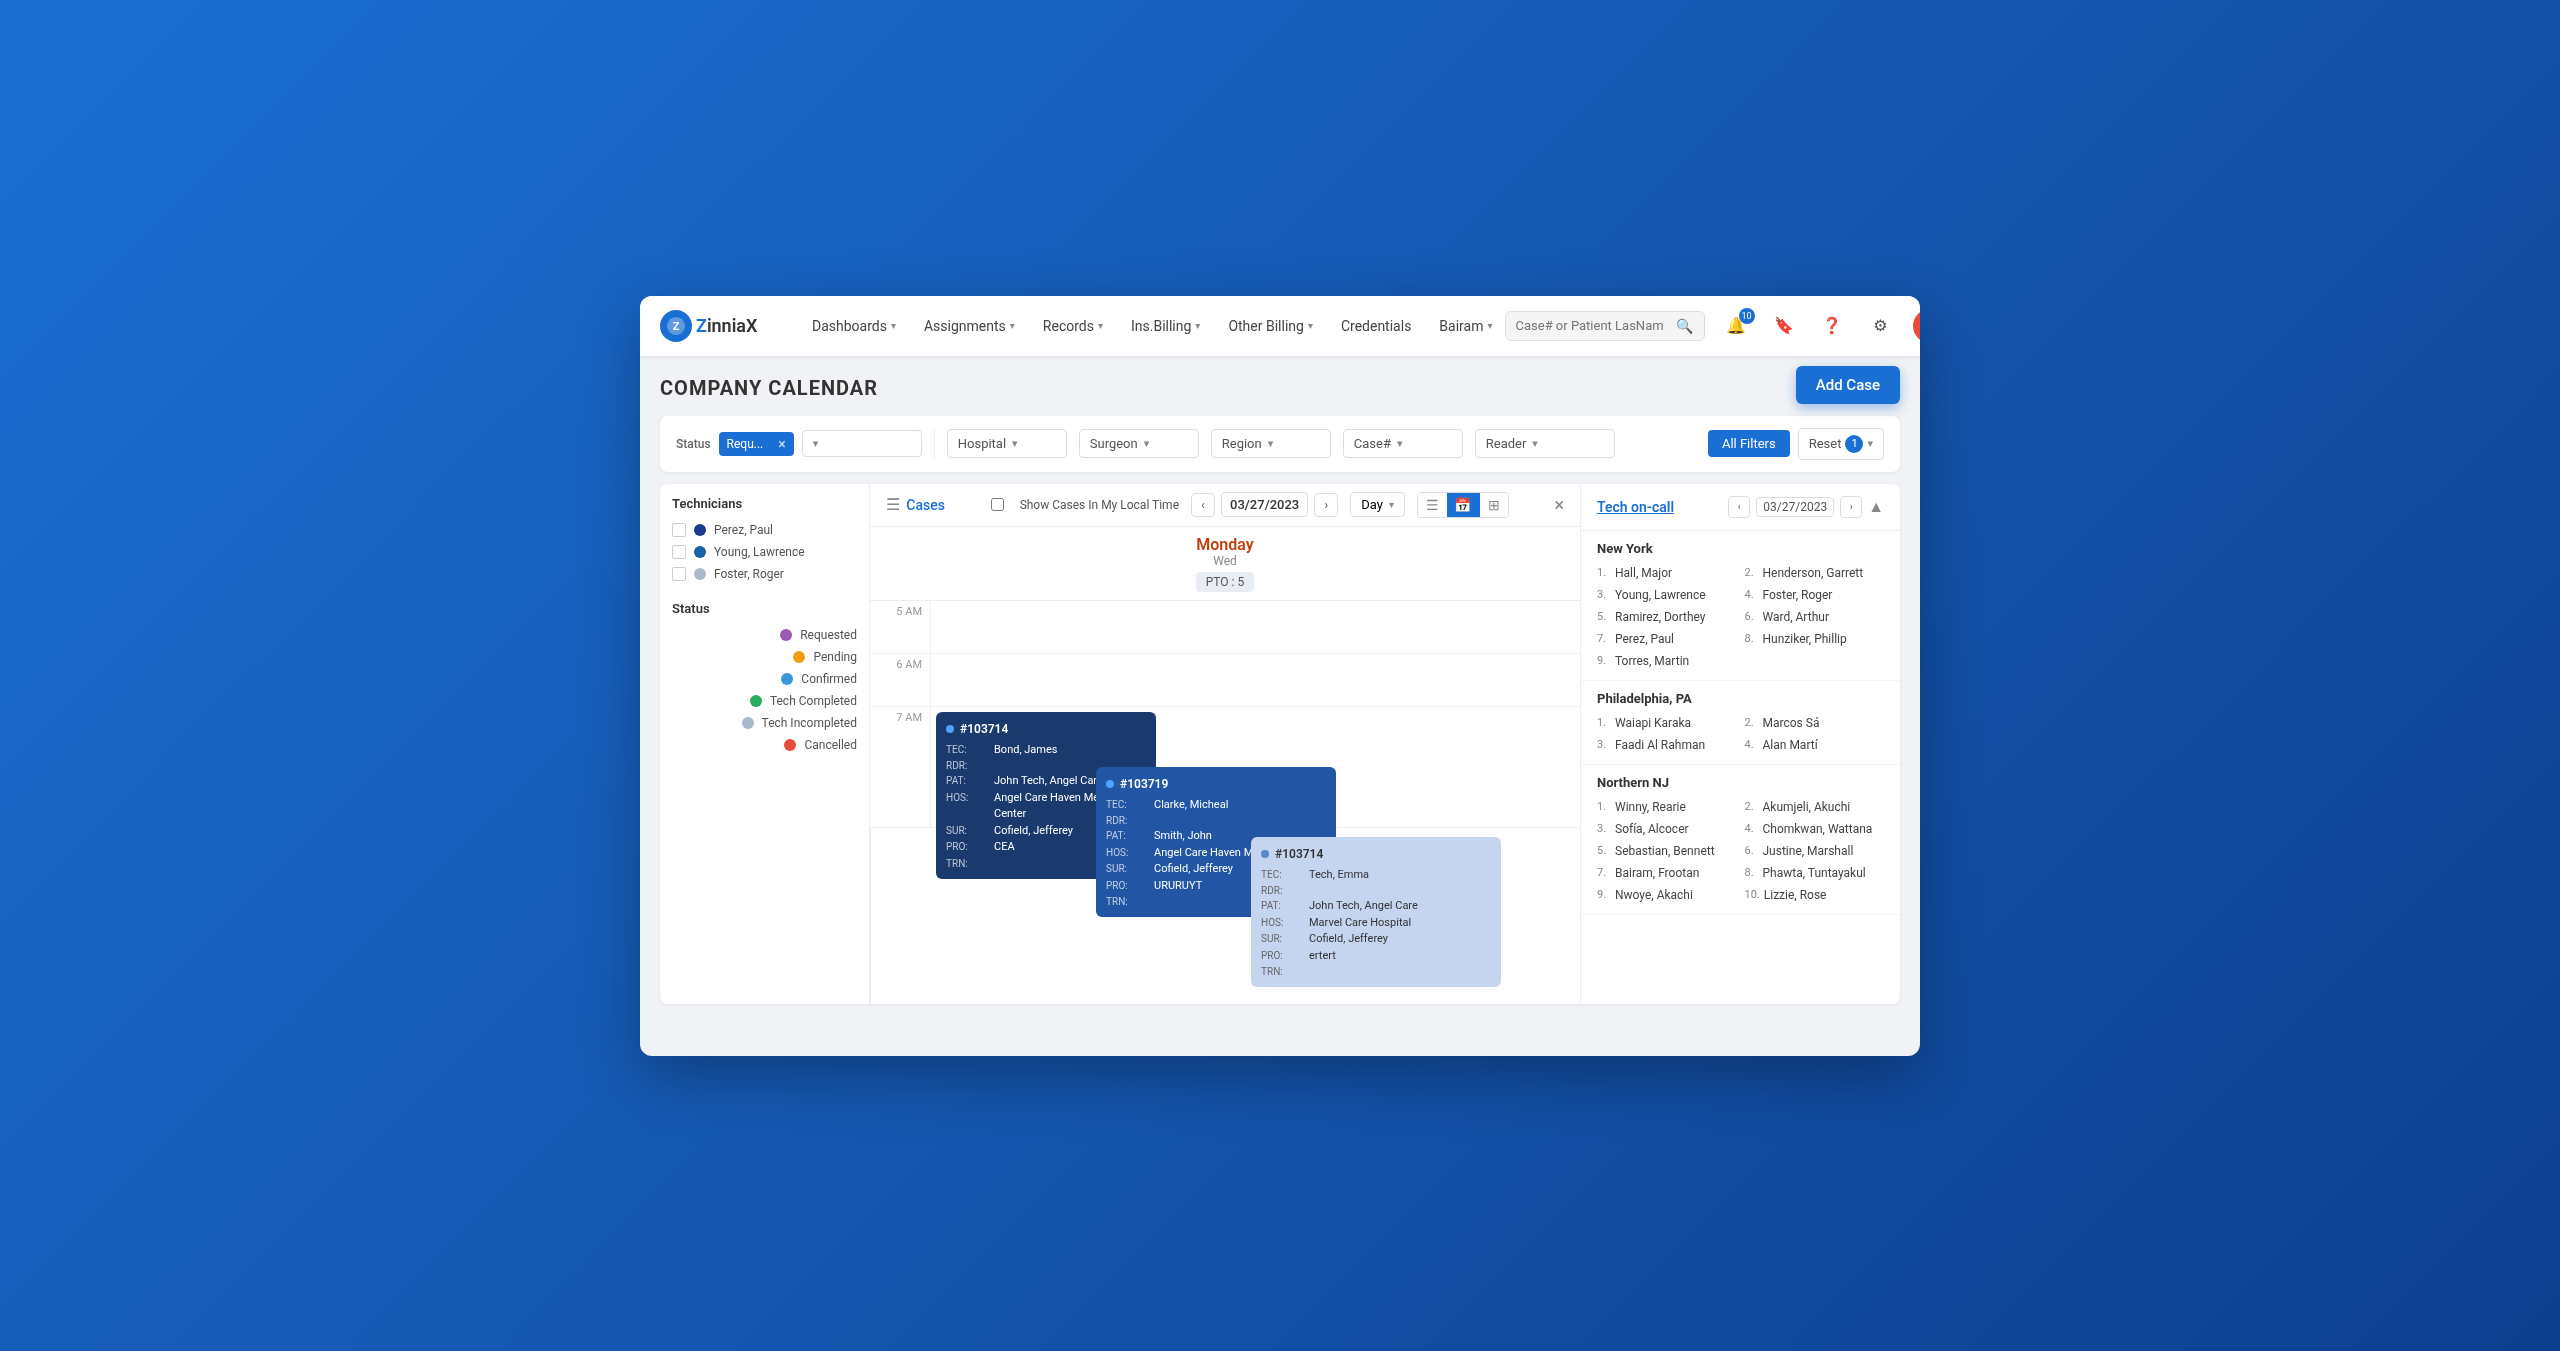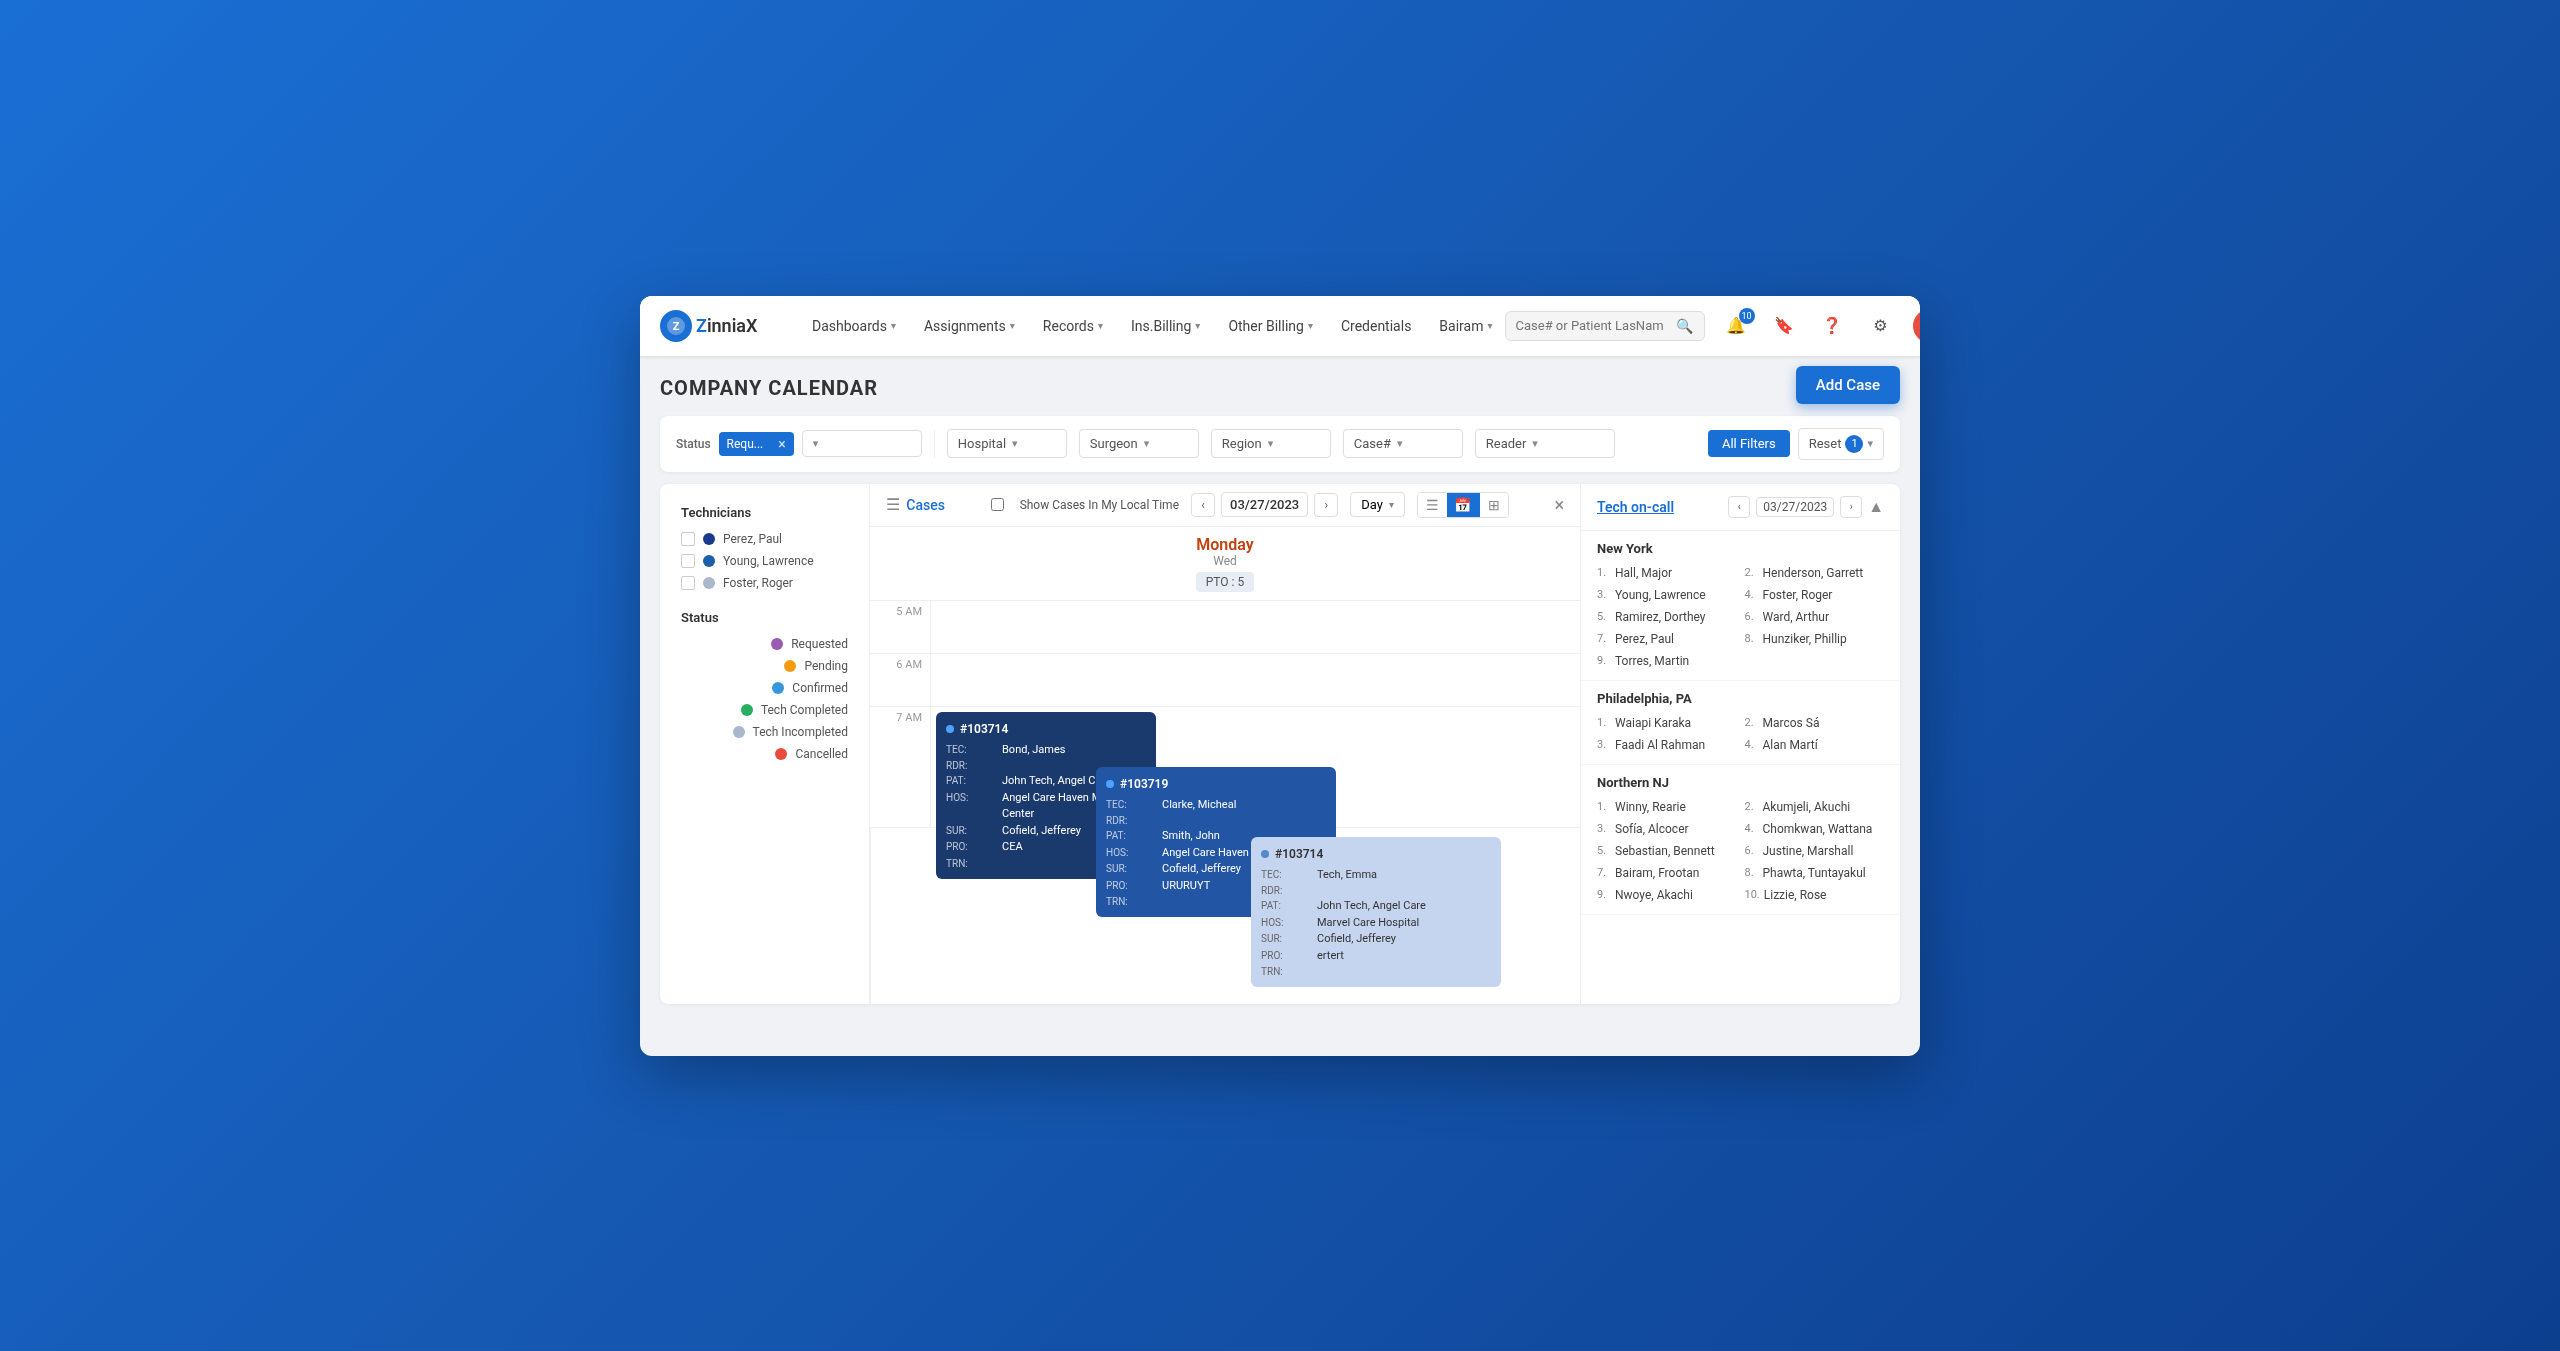--- a/index.html
+++ b/index.html
@@ -299,21 +299,21 @@
       overflow: hidden;
       box-shadow: 0 1px 4px rgba(0,0,0,0.06);
       display: flex;
       height: 520px;
     }
 
     
     .cal-sidebar {
       width: 210px;
       border-right: 1px solid #eee;
-      padding: 21px;
+      padding: 12px;
       flex-shrink: 0;
     }
 
     .sidebar-section-title {
       font-size: 13px;
       font-weight: 600;
       color: #333;
       margin-bottom: 8px;
     }
 
@@ -564,21 +564,21 @@
       height: 8px;
       background: #4da3ff;
       border-radius: 50%;
     }
 
     .case-num-dot.light { background: #5588cc; }
 
     .case-row {
       display: grid;
       grid-template-columns: 40px 1fr;
-      gap: 16px;
+      gap: 8px;
     }
 
     .case-field { color: rgba(255,255,255,0.7); font-size: 10px; }
     .case-value { font-size: 11px; }
 
     .case-card.blue-light .case-field { color: #666; }
     .case-card.blue-light .case-value { color: #333; }
 
     
     .tech-panel {

